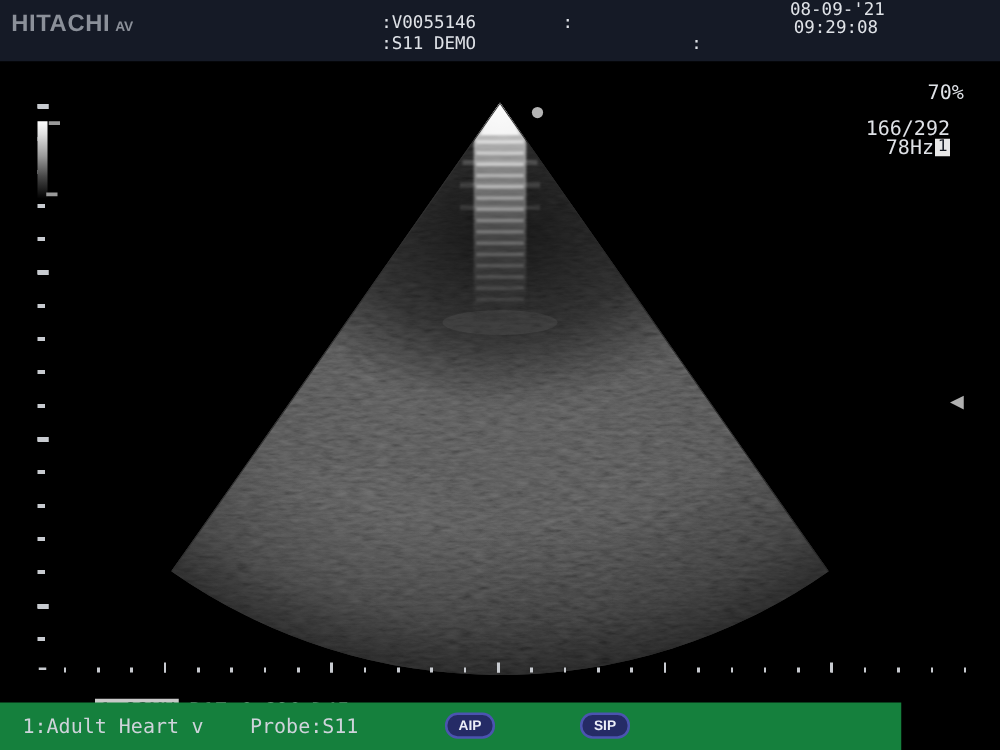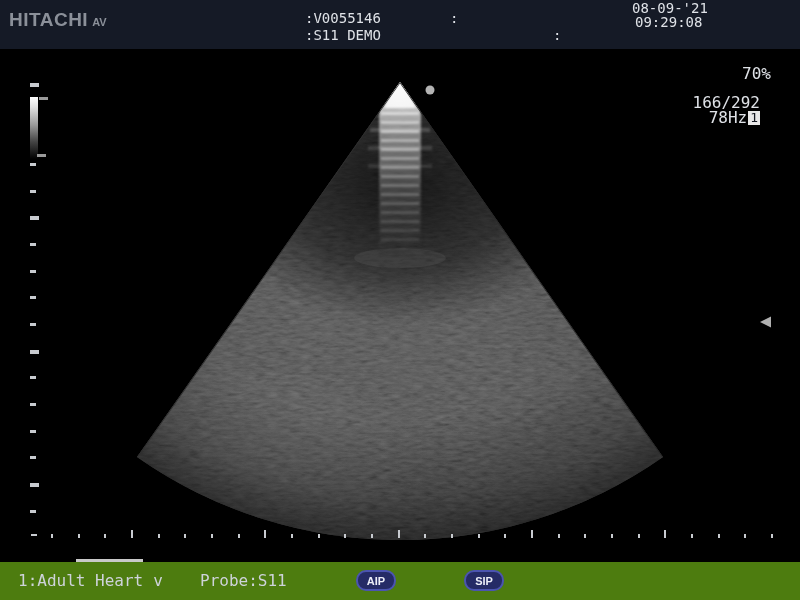--- a/index.html
+++ b/index.html
@@ -40,21 +40,21 @@
     background-size:100% 4px,100% 8px;
     background-position:0 4px,80px 0;
     background-repeat:no-repeat,no-repeat;}
   .width-scale::before{content:"";position:absolute;left:-20px;top:4px;width:6px;height:2px;background:#c8cbd0;}
 
   .params{position:absolute;left:35px;top:541px;font-size:17px;line-height:19px;color:#d9d9d9;white-space:pre;}
   .freq-badge{background:#c9c9c9;color:#0e1218;padding:0 3px;}
   .param{margin-left:8px;}
 
   
-  .footerbar{position:absolute;left:0;top:562px;width:800px;height:38px;background:#4d7c0f;}
+  .footerbar{position:absolute;left:0;top:562px;width:721px;height:38px;background:#15803d;}
   .fb-text{position:absolute;top:10px;color:#ced3da;font-size:16px;line-height:17px;white-space:pre;}
   .pos-preset{left:18px;cursor:pointer;}
   .caret{margin-left:10px;}
   .pos-probe{left:200px;}
   .pill{position:absolute;top:8px;width:36px;height:17px;border-radius:10px;border:2px solid #4b54b0;
     background:#252b66;color:#eceef8;font-family:"Liberation Sans",sans-serif;font-size:11px;font-weight:bold;
     display:flex;align-items:center;justify-content:center;padding:0;cursor:pointer;box-sizing:content-box;}
   .pill-aip{left:356px;} .pill-sip{left:464px;}
 </style>
 </head>

